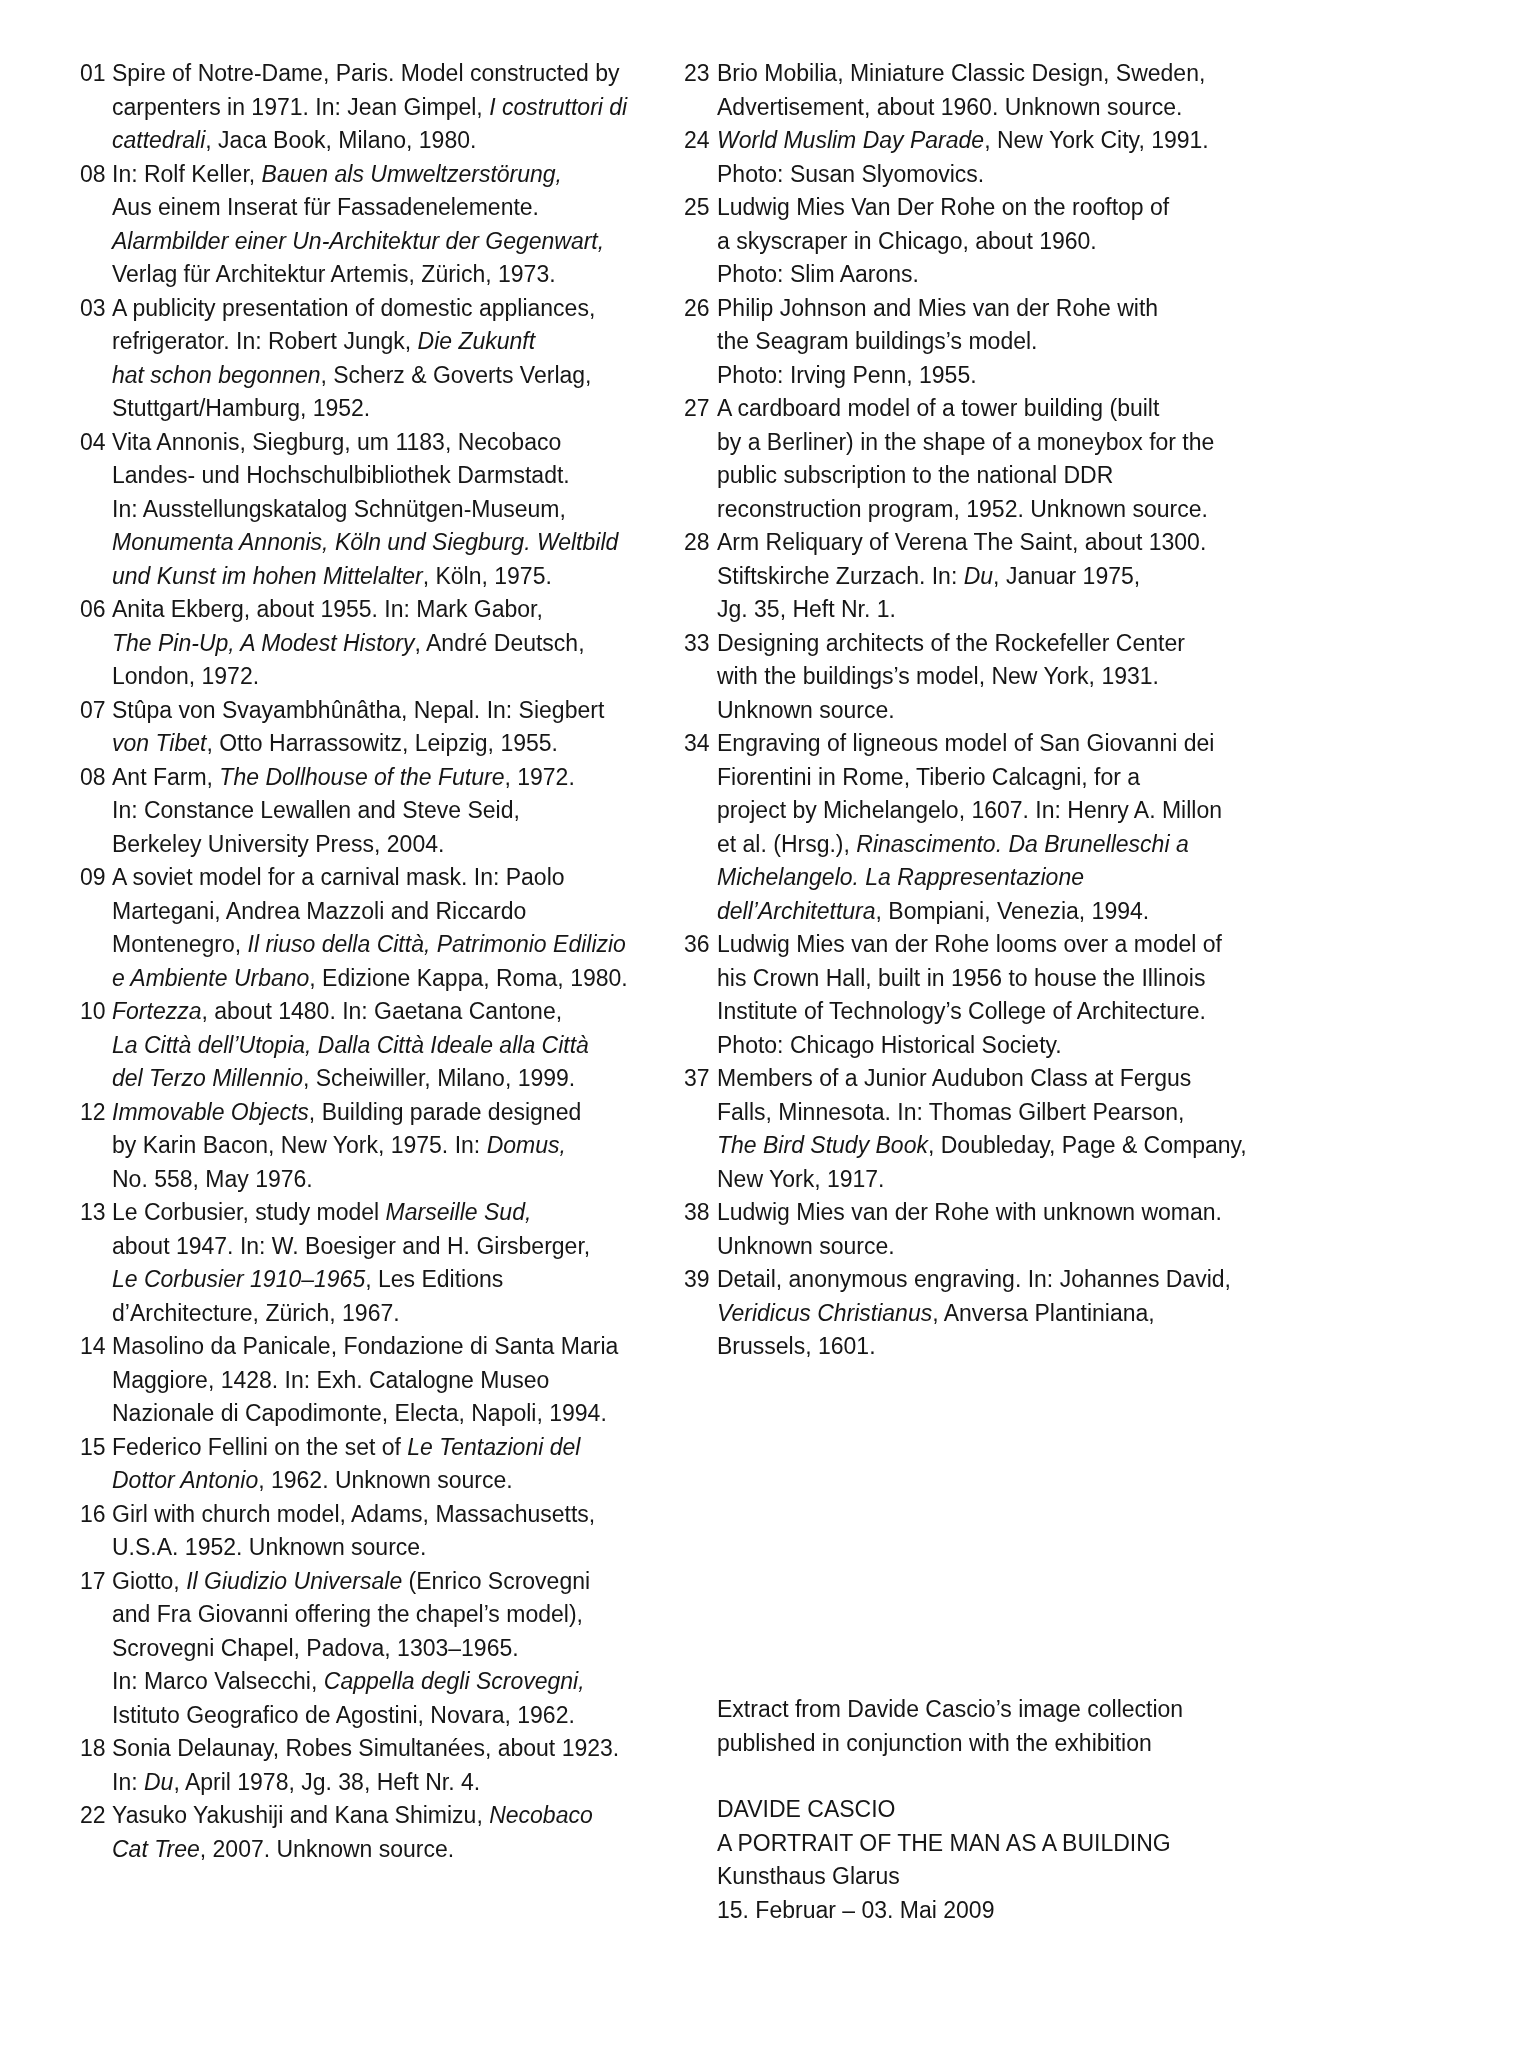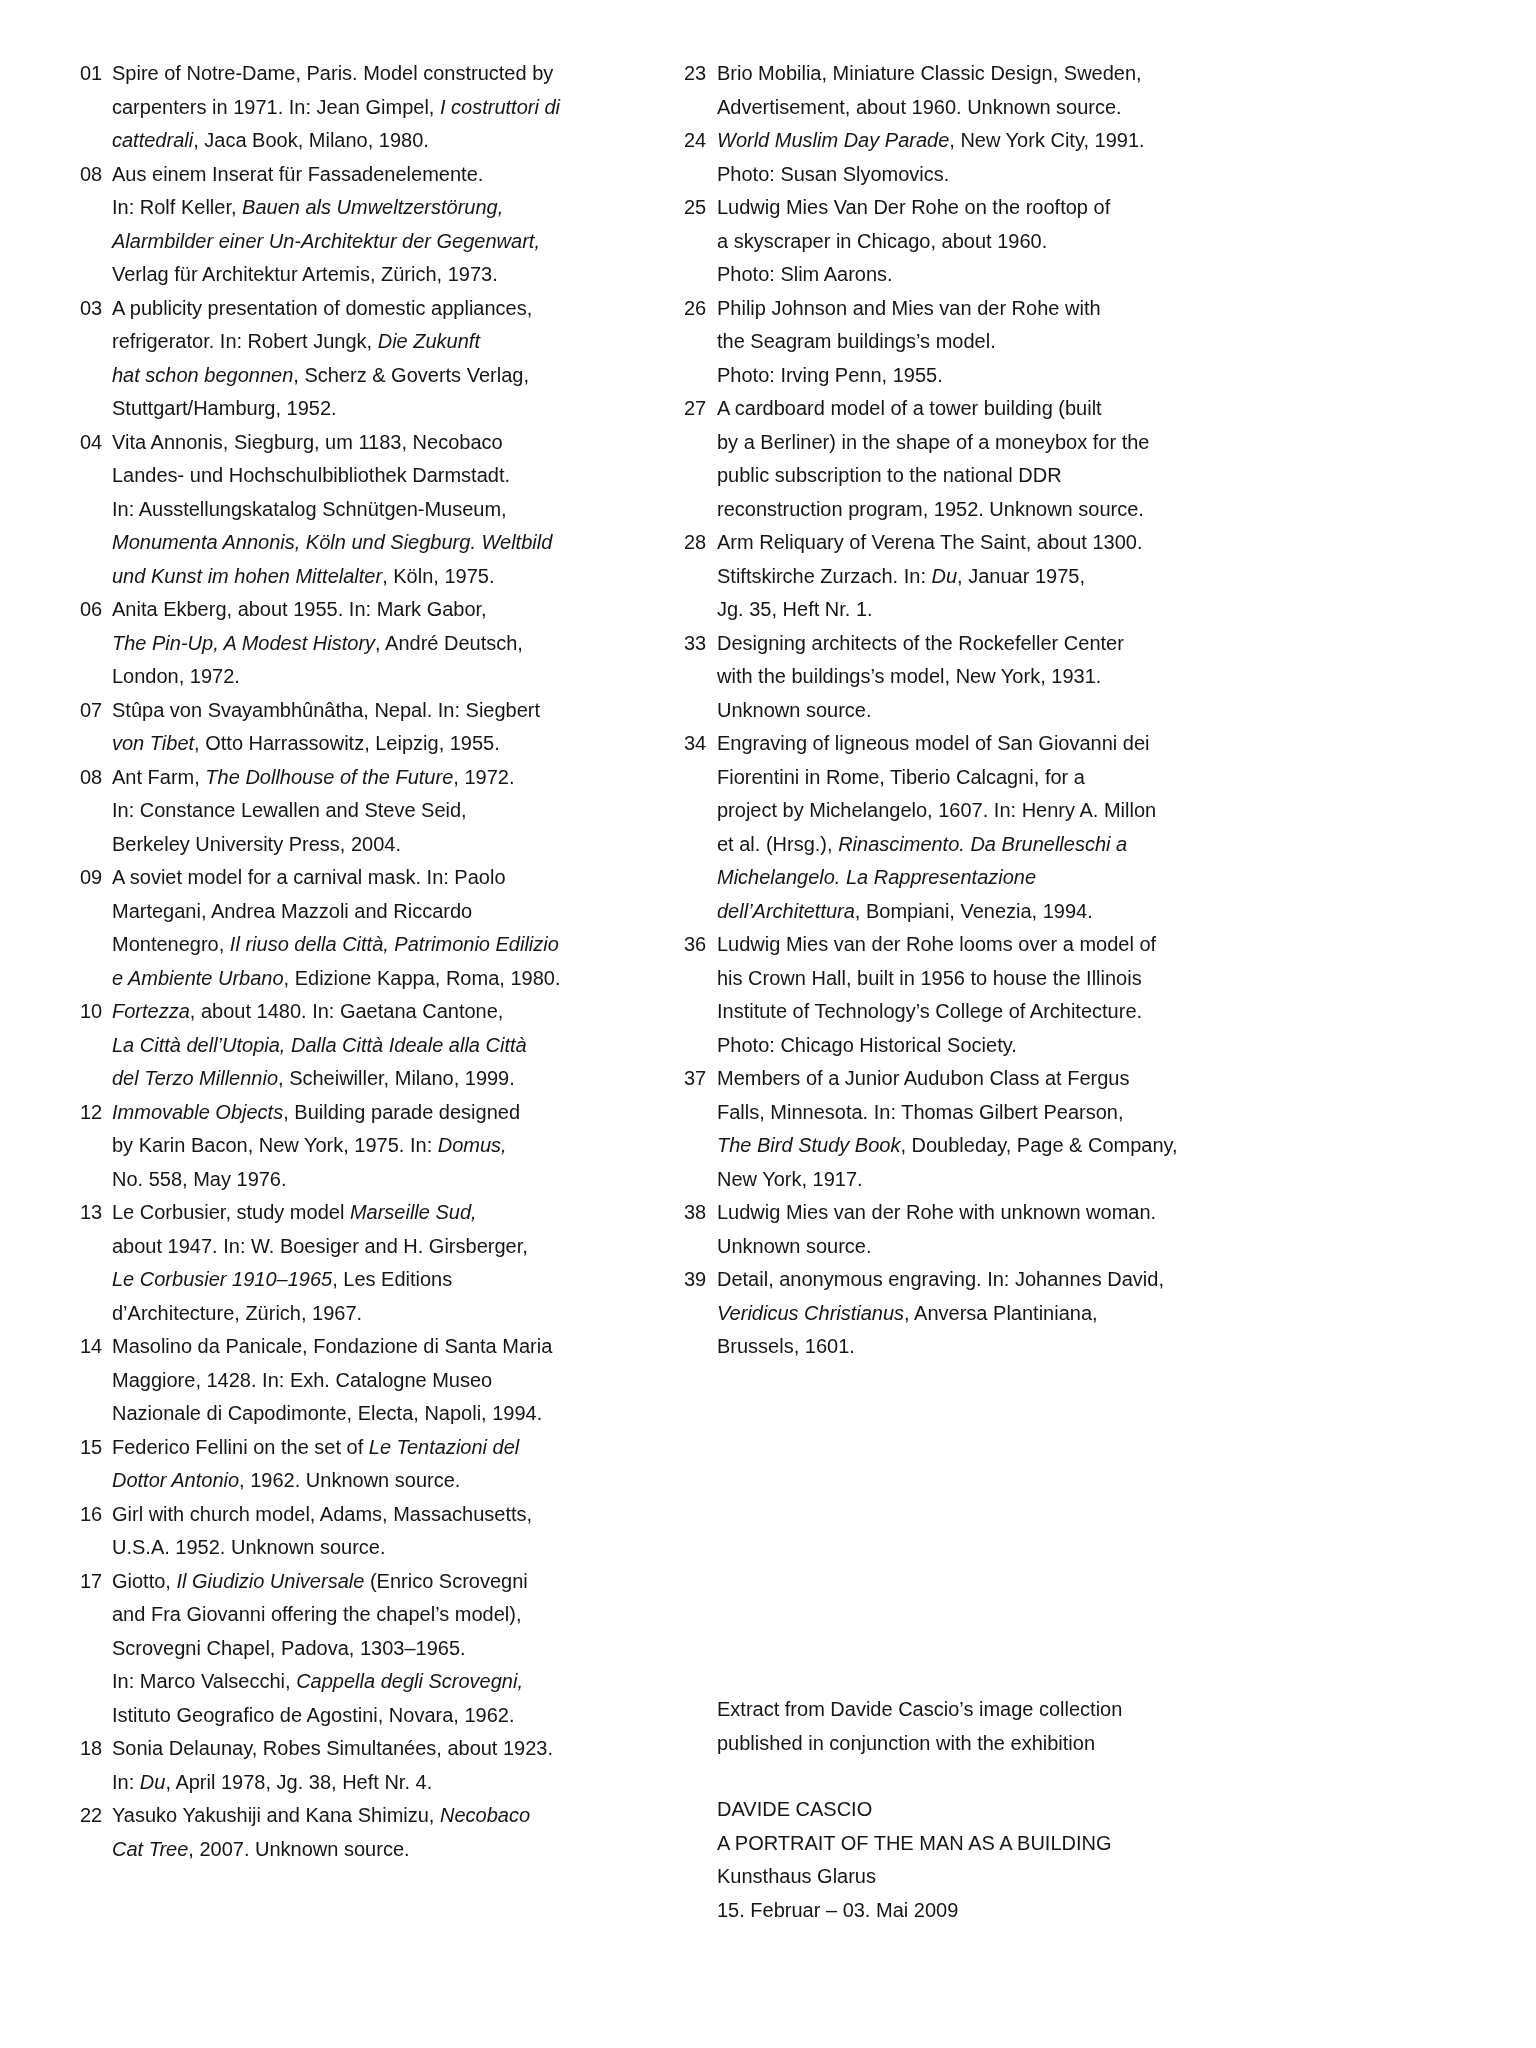--- a/index.html
+++ b/index.html
@@ -2,21 +2,21 @@
 <html><head>
 <meta charset="utf-8">
 <style>
   html,body{margin:0;padding:0;background:#ffffff;}
   .page{
     position:relative;
     width:1536px;height:2048px;
     background:#ffffff;
     color:#161616;
     font-family:"Liberation Sans","DejaVu Sans",sans-serif;
-    font-size:20px;
+    font-size:23px;
     line-height:33.5px;
     overflow:hidden;
   }
   .col{position:absolute;top:57px;}
   #col-left{left:80px;width:596px;}
   #col-right{left:684px;width:640px;}
   .item{position:relative;}
   #col-left .item{padding-left:32px;}
   #col-right .item{padding-left:33px;}
   .num{position:absolute;left:0;top:0;}
@@ -34,22 +34,22 @@
 
   <div class="col" id="col-left">
       <div class="item">
         <span class="num">01</span>
         <div class="line"><span>Spire of Notre-Dame, Paris. Model constructed by</span></div>
         <div class="line"><span>carpenters in 1971. In: Jean Gimpel, </span><span class="it">I costruttori di</span></div>
         <div class="line"><span class="it">cattedrali</span><span>, Jaca Book, Milano, 1980.</span></div>
       </div>
       <div class="item">
         <span class="num">08</span>
+        <div class="line"><span>In: Rolf Keller, </span><span class="it">Bauen als Umweltzerstörung,</span></div>
         <div class="line"><span>Aus einem Inserat für Fassadenelemente.</span></div>
-        <div class="line"><span>In: Rolf Keller, </span><span class="it">Bauen als Umweltzerstörung,</span></div>
         <div class="line"><span class="it">Alarmbilder einer Un-Architektur der Gegenwart,</span></div>
         <div class="line"><span>Verlag für Architektur Artemis, Zürich, 1973.</span></div>
       </div>
       <div class="item">
         <span class="num">03</span>
         <div class="line"><span>A publicity presentation of domestic appliances,</span></div>
         <div class="line"><span>refrigerator. In: Robert Jungk, </span><span class="it">Die Zukunft</span></div>
         <div class="line"><span class="it">hat schon begonnen</span><span>, Scherz &amp; Goverts Verlag,</span></div>
         <div class="line"><span>Stuttgart/Hamburg, 1952.</span></div>
       </div>

